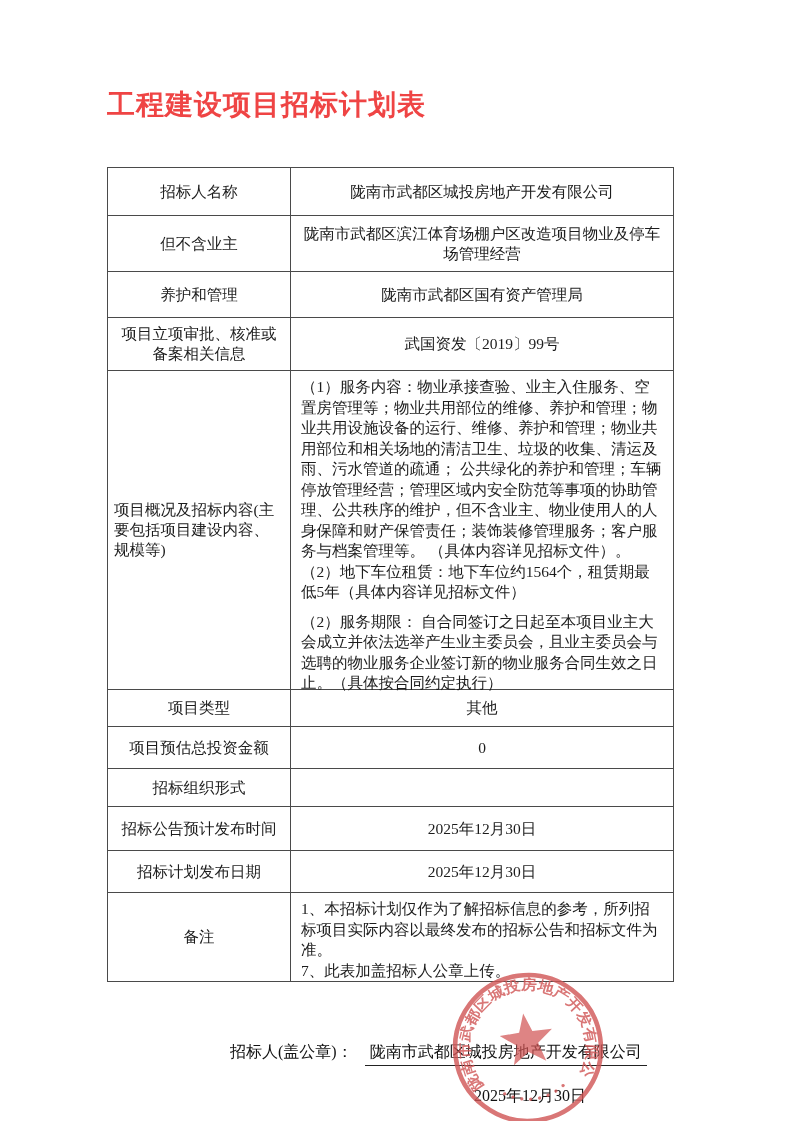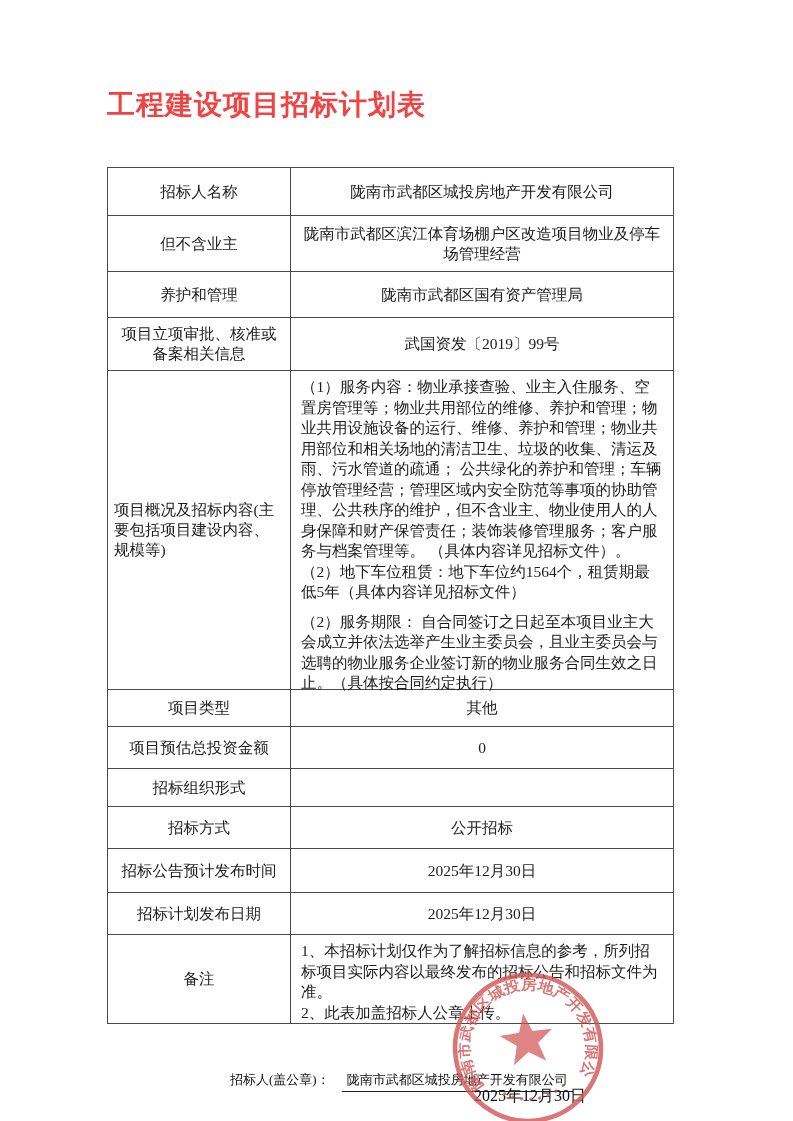--- a/index.html
+++ b/index.html
@@ -37,23 +37,23 @@
     text-align: center;
     font-size: 15.5px; line-height: 20px; padding: 2px 10px;
   }
   .td.block {
     flex-direction: column; align-items: stretch; justify-content: space-between;
     text-align: left; padding: 6px 10px;
   }
   .td.block p { font-size: 15.5px; line-height: 20.5px; }
   .td.block.gap p + p { margin-top: 9px; }
   .sign-line {
-    position: absolute; left: 230px; top: 1071px;
+    position: absolute; left: 230px; top: 1042px;
     display: flex; align-items: baseline;
-    font-size: 13px; color: #111;
+    font-size: 16px; color: #111;
   }
   .sign-name {
     margin-left: 12px;
     border-bottom: 1px solid #222;
     padding: 0 5px 2px 5px;
   }
   .sign-date {
     position: absolute; left: 448px; top: 1086px; width: 164px;
     text-align: center; font-size: 16px; color: #111;
   }
@@ -108,40 +108,36 @@
 
   <div class="tr" style="height:42px">
     <div class="th">项目预估总投资金额</div>
     <div class="td">0</div>
   </div>
 
   <div class="tr" style="height:38px">
     <div class="th">招标组织形式</div>
   </div>
 
-  <div class="tr" style="height:42px">
-    <div class="th">招标方式</div>
-    <div class="td">公开招标</div>
-  </div>
 
   <div class="tr" style="height:44px">
     <div class="th">招标公告预计发布时间</div>
     <div class="td">2025年12月30日</div>
   </div>
 
   <div class="tr" style="height:42px">
     <div class="th">招标计划发布日期</div>
     <div class="td">2025年12月30日</div>
   </div>
 
   <div class="tr" style="height:88px">
     <div class="th">备注</div>
     <div class="td block">
       <p>1、本招标计划仅作为了解招标信息的参考，所列招标项目实际内容以最终发布的招标公告和招标文件为准。</p>
-      <p>2、此表加盖招标人公章上传。</p>
+      <p>7、此表加盖招标人公章上传。</p>
     </div>
   </div>
 
 </div>
 
 <div class="sign-line">
   <span>招标人(盖公章)：</span>
   <span class="sign-name">陇南市武都区城投房地产开发有限公司</span>
 </div>
 

